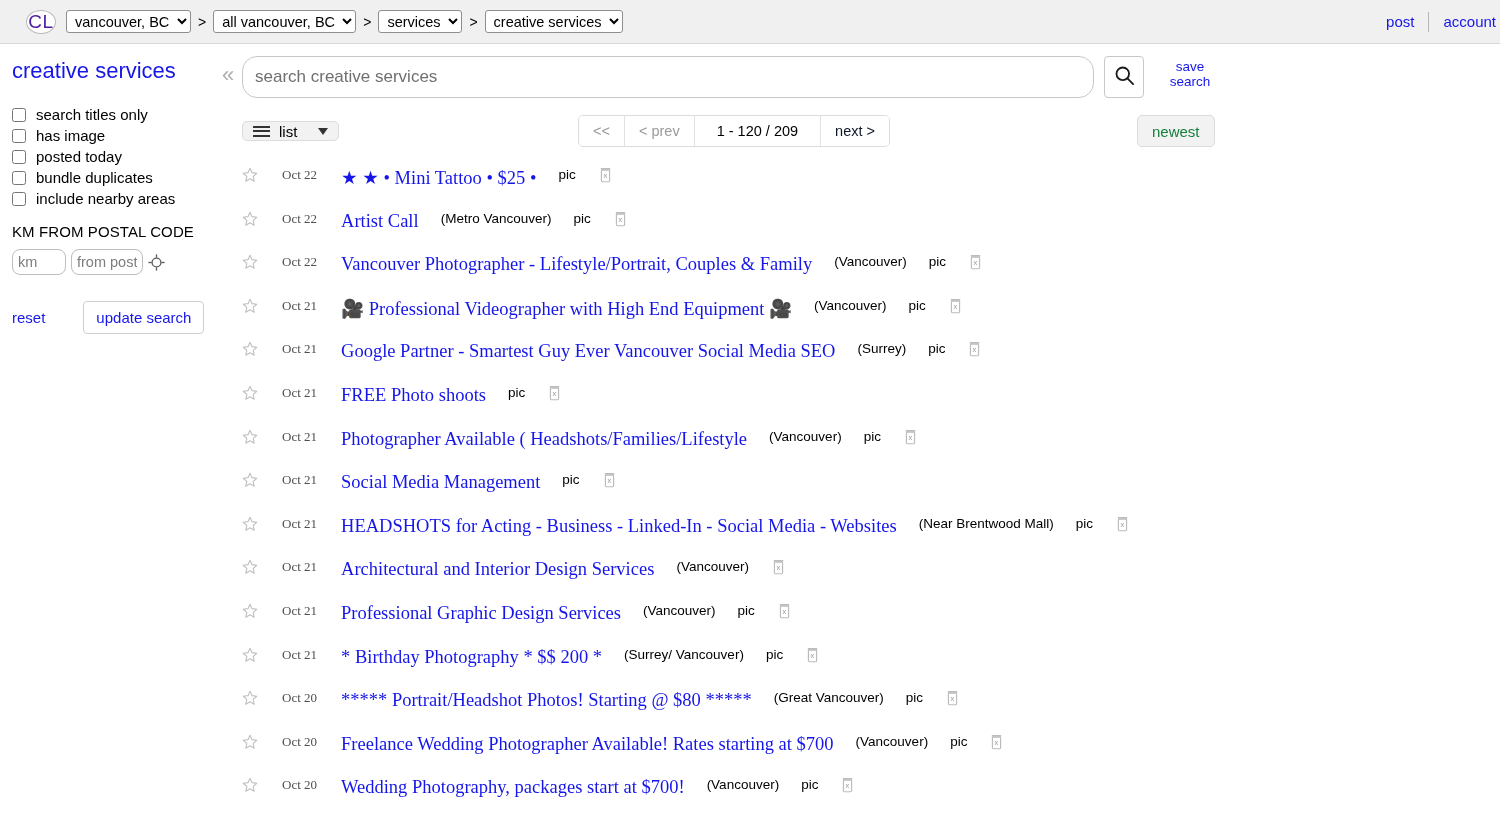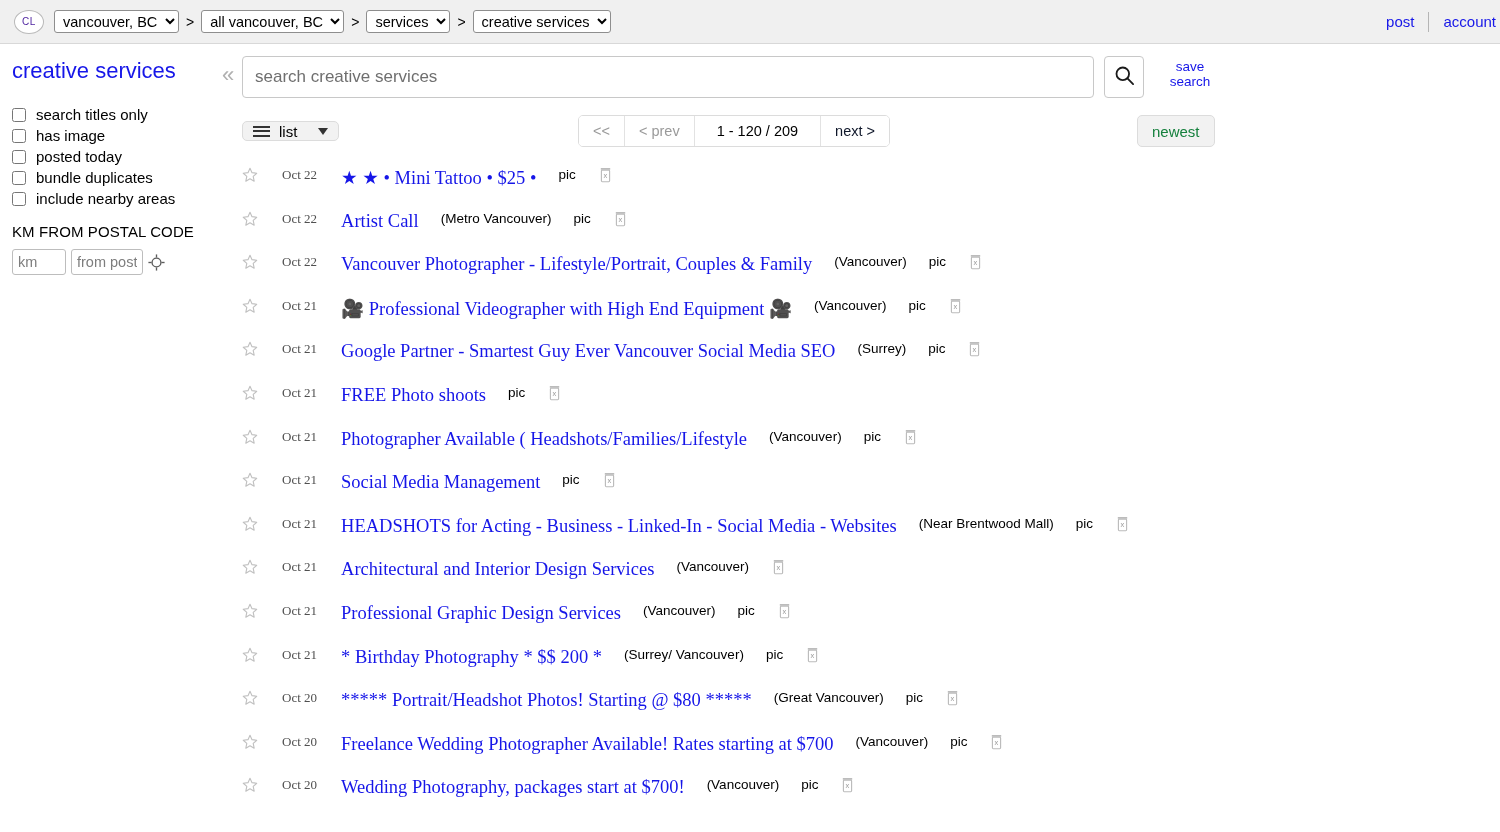--- a/index.html
+++ b/index.html
@@ -22,25 +22,26 @@
     align-items: center;
     padding: 0 14px;
     position: relative;
   }
   .cl-logo {
     width: 30px; height: 24px;
     border: 1px solid #b9b9b9;
     border-radius: 50%;
     background: #fff;
     color: #4a1e9e;
-    font-size: 10px;
+    font-size: 19px;
     letter-spacing: .5px;
     display: flex; align-items: center; justify-content: center;
     margin-right: 10px;
     flex: 0 0 auto;
+    margin-left: 12px;
   }
   .crumb-sep {
     margin: 0 7px;
     font-size: 14px;
     color: #000;
   }
   select.nav-select {
     font-family: "Liberation Sans", sans-serif;
     font-size: 14.5px;
     height: 23px;
@@ -92,21 +93,21 @@
     letter-spacing: .1px;
     margin: 16px 0 9px 0;
     color: #000;
   }
   .km-row { display: flex; align-items: center; gap: 5px; }
   .km-row input[type=text] {
     font-family: "Liberation Sans", sans-serif;
     font-size: 14.5px;
     height: 26px;
     border: 1px solid #bdbdbd;
-    border-radius: 3px;
+    border-radius: 8px;
     padding: 2px 5px;
     color: #000;
     background: #fff;
   }
   #km-input { width: 54px; }
   #postal-input { width: 72px; }
   .km-row input::placeholder { color: #7d7d7d; opacity: 1; }
   .locate-icon {
     width: 17px; height: 17px;
     display: inline-block;
@@ -148,21 +149,21 @@
   .searchrow {
     display: flex; align-items: flex-start;
     margin-left: 30px;
   }
   .search-input {
     font-family: "Liberation Sans", sans-serif;
     font-size: 17px;
     width: 852px;
     height: 42px;
     border: 1px solid #c8c8c8;
-    border-radius: 4px;
+    border-radius: 15px;
     padding: 4px 12px;
     background: #fff;
     color: #000;
   }
   .search-input::placeholder { color: #6f6f6f; opacity: 1; }
   .search-btn {
     width: 40px; height: 42px;
     margin-left: 10px;
     border: 1px solid #c8c8c8;
     border-radius: 4px;
@@ -373,20 +374,24 @@
         <svg viewBox="0 0 20 20" width="17" height="17">
           <circle cx="10" cy="10" r="5.2" fill="none" stroke="#5c5c5c" stroke-width="1.6"></circle>
           <line x1="10" y1="0.5" x2="10" y2="4.2" stroke="#5c5c5c" stroke-width="1.6"></line>
           <line x1="10" y1="15.8" x2="10" y2="19.5" stroke="#5c5c5c" stroke-width="1.6"></line>
           <line x1="0.5" y1="10" x2="4.2" y2="10" stroke="#5c5c5c" stroke-width="1.6"></line>
           <line x1="15.8" y1="10" x2="19.5" y2="10" stroke="#5c5c5c" stroke-width="1.6"></line>
         </svg>
       </span>
     </div>
 
+    <div class="action-row">
+      <a href="#" class="reset-link">reset</a>
+      <button class="update-btn">update search</button>
+    </div>
   </div>
 
   <div class="main">
 
     <div class="collapse-arrow">«</div>
 
     <div class="searchrow">
       <input class="search-input" type="text" placeholder="search creative services" style="">
       <button class="search-btn">
         <span>

